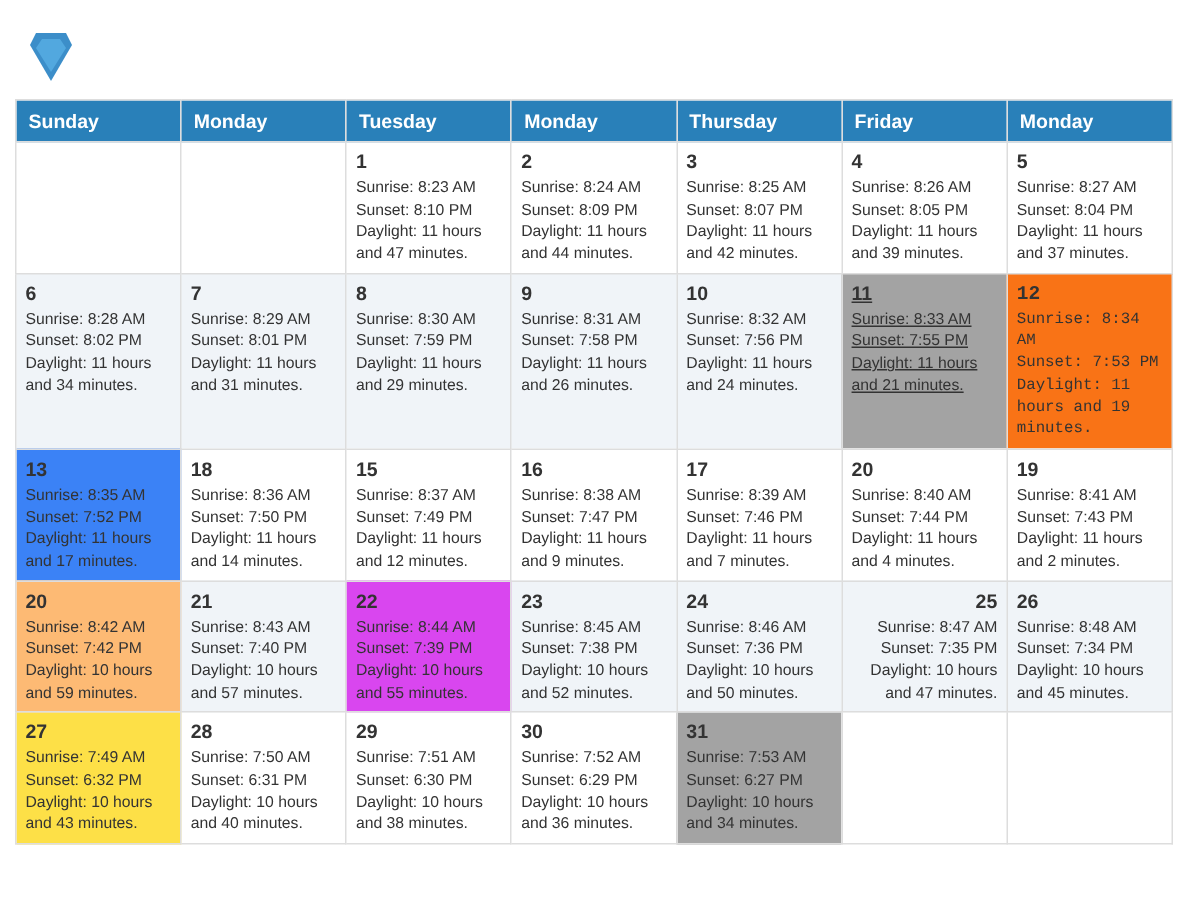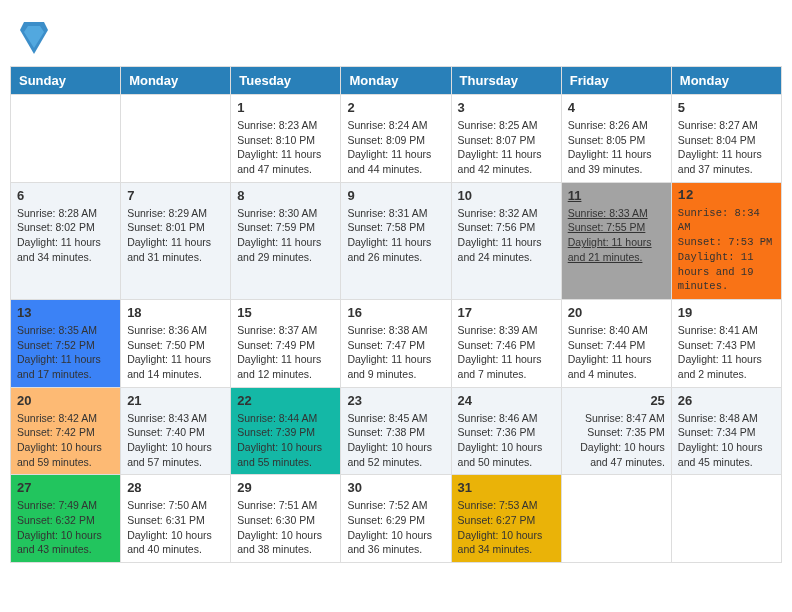--- a/index.html
+++ b/index.html
@@ -204,21 +204,21 @@
       </tr>
       <tr>
         <td style="background-color: #fdba74;">
           <span class="day-number">20</span>
           <div class="day-detail">Sunrise: 8:42 AM<br>Sunset: 7:42 PM<br>Daylight: 10 hours and 59 minutes.</div>
         </td>
         <td style="background-color: rgb(240, 244, 248);">
           <span class="day-number">21</span>
           <div class="day-detail">Sunrise: 8:43 AM<br>Sunset: 7:40 PM<br>Daylight: 10 hours and 57 minutes.</div>
         </td>
-        <td style="background-color: #14b8a6; margin-left: 13px;">
+        <td style="background-color: #d946ef; margin-left: 13px;">
           <span class="day-number">22</span>
           <div class="day-detail">Sunrise: 8:44 AM<br>Sunset: 7:39 PM<br>Daylight: 10 hours and 55 minutes.</div>
         </td>
         <td style="background-color: rgb(240, 244, 248);">
           <span class="day-number">23</span>
           <div class="day-detail">Sunrise: 8:45 AM<br>Sunset: 7:38 PM<br>Daylight: 10 hours and 52 minutes.</div>
         </td>
         <td style="background-color: rgb(240, 244, 248);">
           <span class="day-number">24</span>
           <div class="day-detail">Sunrise: 8:46 AM<br>Sunset: 7:36 PM<br>Daylight: 10 hours and 50 minutes.</div>
@@ -226,37 +226,37 @@
         <td style="background-color: rgb(240, 244, 248); text-align: right;">
           <span class="day-number">25</span>
           <div class="day-detail">Sunrise: 8:47 AM<br>Sunset: 7:35 PM<br>Daylight: 10 hours and 47 minutes.</div>
         </td>
         <td style="background-color: rgb(240, 244, 248);">
           <span class="day-number">26</span>
           <div class="day-detail">Sunrise: 8:48 AM<br>Sunset: 7:34 PM<br>Daylight: 10 hours and 45 minutes.</div>
         </td>
       </tr>
       <tr>
-        <td style="background-color: #22c55e;">
+        <td style="background-color: #fde047;">
           <span class="day-number">27</span>
           <div class="day-detail">Sunrise: 7:49 AM<br>Sunset: 6:32 PM<br>Daylight: 10 hours and 43 minutes.</div>
         </td>
         <td style="background-color: rgb(255, 255, 255);">
           <span class="day-number">28</span>
           <div class="day-detail">Sunrise: 7:50 AM<br>Sunset: 6:31 PM<br>Daylight: 10 hours and 40 minutes.</div>
         </td>
         <td style="background-color: rgb(255, 255, 255);">
           <span class="day-number">29</span>
           <div class="day-detail">Sunrise: 7:51 AM<br>Sunset: 6:30 PM<br>Daylight: 10 hours and 38 minutes.</div>
         </td>
         <td style="background-color: rgb(255, 255, 255);">
           <span class="day-number">30</span>
           <div class="day-detail">Sunrise: 7:52 AM<br>Sunset: 6:29 PM<br>Daylight: 10 hours and 36 minutes.</div>
         </td>
-        <td style="background-color: #eab308;">
+        <td style="background-color: #a3a3a3;">
           <span class="day-number">31</span>
           <div class="day-detail">Sunrise: 7:53 AM<br>Sunset: 6:27 PM<br>Daylight: 10 hours and 34 minutes.</div>
         </td>
         <td class="empty-cell" style="background-color: rgb(255, 255, 255);"></td>
         <td class="empty-cell" style="background-color: rgb(255, 255, 255);"></td>
       </tr>
     </tbody>
 </table>
 
 </body></html>

